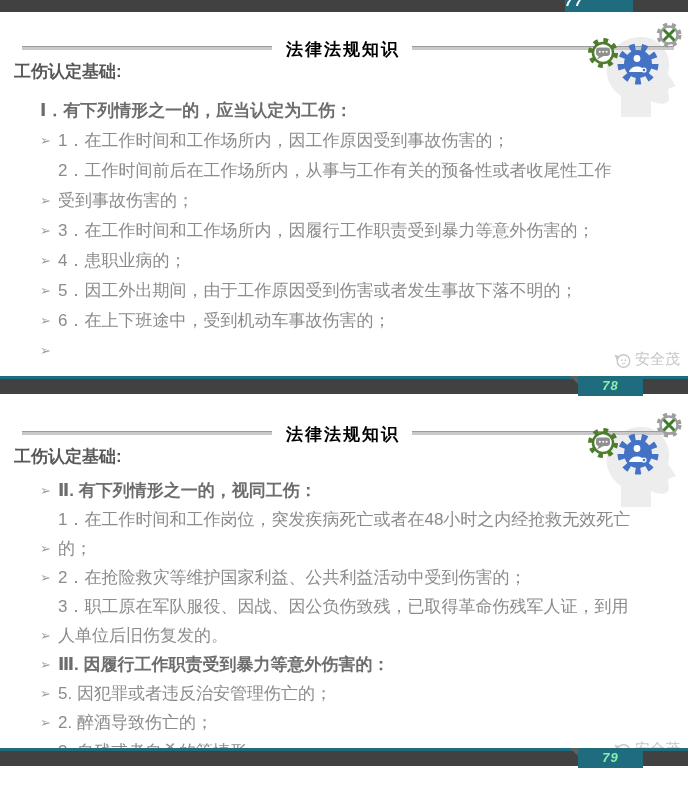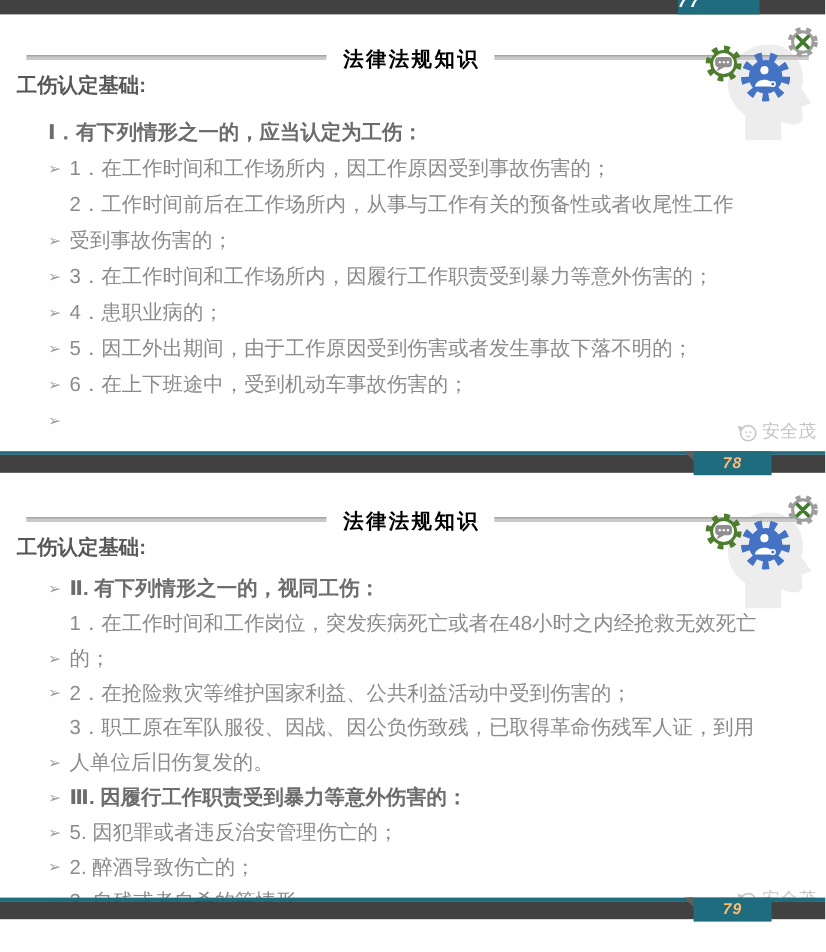--- a/index.html
+++ b/index.html
@@ -37,21 +37,21 @@
 
   
   .watermark { position:absolute; right:8px; display:flex; align-items:flex-end; gap:3px;
     color:#c6c6c6; font-size:15px; }
 
   
   .slide-footer { position:absolute; left:0; width:100%; height:20px; }
   .teal-line { position:absolute; left:0; top:0; width:100%; height:3px; background:var(--teal,#1e6c7d); }
   .dark-bar  { position:absolute; left:0; top:3px; width:100%; height:15px; background:var(--bar-dark,#414141); }
   .slide-footer .pagebox { position:absolute; right:45px; top:0; width:65px; height:20px; z-index:2;
-    background:var(--teal,#1e6c7d); color:#fdba74; text-align:center; font-style:italic; font-weight:bold;
+    background:var(--teal,#1e6c7d); color:#86efac; text-align:center; font-style:italic; font-weight:bold;
     font-size:13px; line-height:20px; letter-spacing:1px; }
   .slide-footer .pagebox::before { content:""; position:absolute; left:-8px; top:0;
     border:4px solid transparent; border-top-color:#5f5f5f; border-right-color:#5f5f5f; }
 
   
   #slide78 .slide-title   { left:286px; top:38px; }
   #slide78 .hline.left    { left:22px;  top:46px; width:250px; }
   #slide78 .hline.right   { left:412px; top:46px; width:262px; }
   #slide78 .deco-head, #slide78 .deco-gears { top:22px; }
   #slide78 .section-label { top:60px; }

